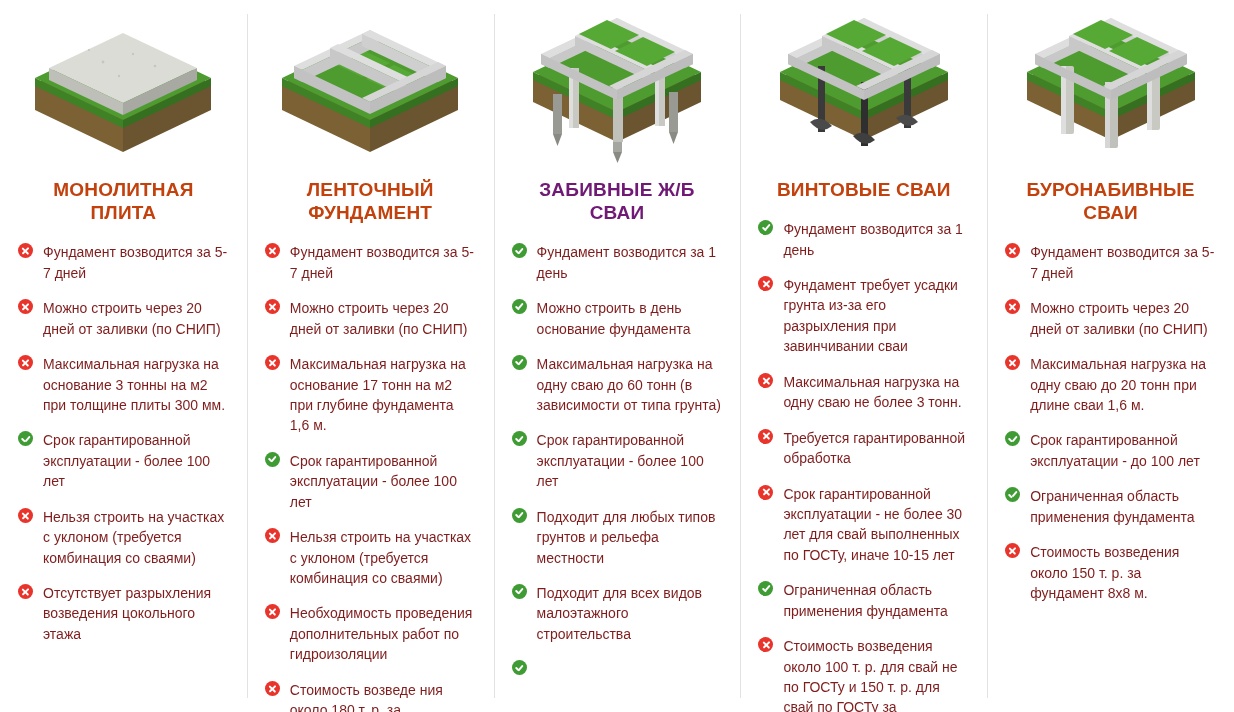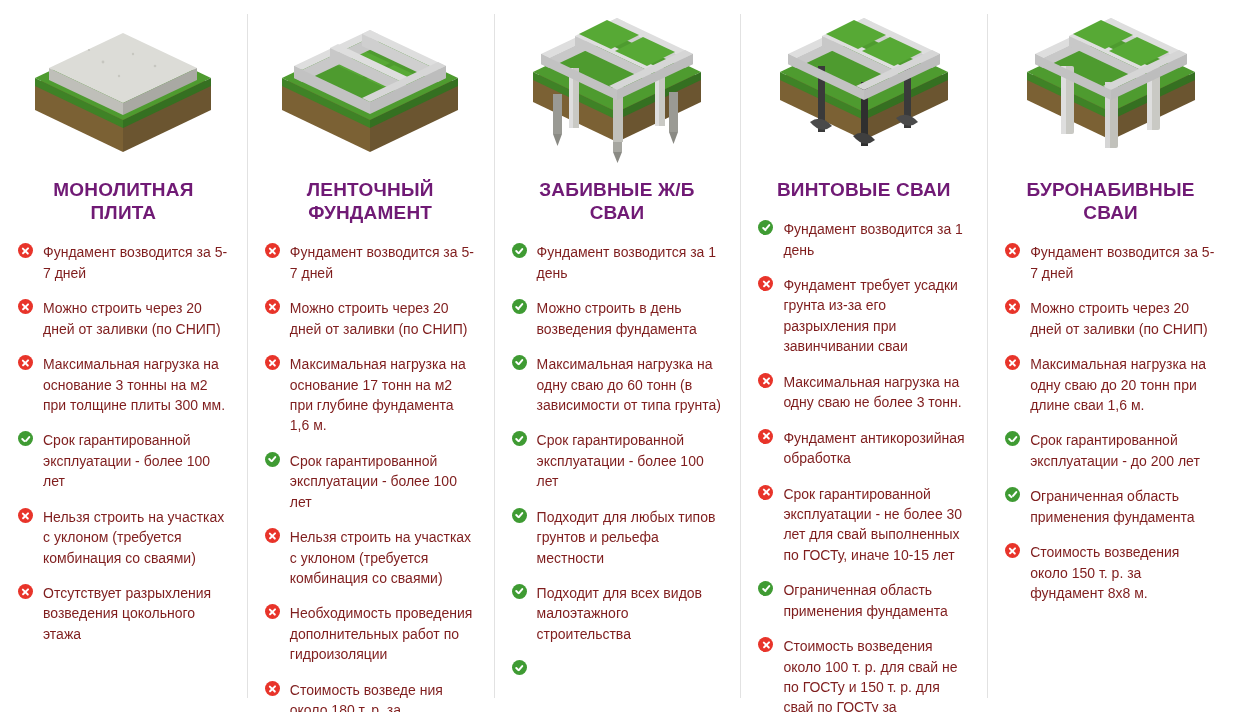--- a/index.html
+++ b/index.html
@@ -46,21 +46,21 @@
   
   .title {
     text-align: center;
     font-weight: bold;
     font-size: 19px;
     line-height: 1.22;
     letter-spacing: .2px;
     margin: 4px 0 18px 0;
     text-transform: uppercase;
   }
-  .title.blue  { color: #701a75; }
+  .title.blue  { color: #c2410c; }
   .title.green { color: #701a75; }
 
   
   ul.items {
     list-style: none;
     margin: 0;
     padding: 0;
   }
   ul.items li {
     position: relative;
@@ -230,21 +230,21 @@
         <polygon points="100,84 100,94 176,58 176,48" fill="#bdbdbd"></polygon>
         <polygon points="24,58 100,94 100,84 24,48" fill="#c2c2c2"></polygon>
 
         <polygon points="62,28 94,43 122,29 90,14" fill="#57a935"></polygon>
         <polygon points="98,45 130,60 158,46 126,31" fill="#57a935"></polygon>
       </svg>
     </div>
     <div class="title green">ЗАБИВНЫЕ Ж/Б СВАИ</div>
     <ul class="items">
       <li><span class="bullet pos"></span><span>Фундамент возводится за 1 день</span></li>
-      <li><span class="bullet pos"></span><span>Можно строить в день возведения фундамента</span></li>
+      <li><span class="bullet pos"></span><span>Можно строить в день основание фундамента</span></li>
       <li><span class="bullet pos"></span><span>Максимальная нагрузка на одну сваю до 60 тонн (в зависимости от типа грунта)</span></li>
       <li><span class="bullet pos"></span><span>Срок гарантированной эксплуатации - более 100 лет</span></li>
       <li><span class="bullet pos"></span><span>Подходит для любых типов грунтов и рельефа местности</span></li>
       <li><span class="bullet pos"></span><span>Подходит для всех видов малоэтажного строительства</span></li>
       <li><span class="bullet pos"></span></li>
     </ul>
   </div>
 
   <div class="col">
     <div class="illo">
@@ -277,21 +277,21 @@
         <polygon points="24,58 100,94 100,84 24,48" fill="#c2c2c2"></polygon>
         <polygon points="62,28 94,43 122,29 90,14" fill="#57a935"></polygon>
         <polygon points="98,45 130,60 158,46 126,31" fill="#57a935"></polygon>
       </svg>
     </div>
     <div class="title blue">ВИНТОВЫЕ СВАИ</div>
     <ul class="items">
       <li><span class="bullet pos"></span><span>Фундамент возводится за 1 день</span></li>
       <li><span class="bullet neg"></span><span>Фундамент требует усадки грунта из-за его разрыхления при завинчивании сваи</span></li>
       <li><span class="bullet neg"></span><span>Максимальная нагрузка на одну сваю не более 3 тонн.</span></li>
-      <li><span class="bullet neg"></span><span>Фундамент антикорозийная обработка</span></li>
+      <li><span class="bullet neg"></span><span>Требуется гарантированной обработка</span></li>
       <li><span class="bullet neg"></span><span>Срок гарантированной эксплуатации - не более 30 лет для свай выполненных по ГОСТу, иначе 10-15 лет</span></li>
       <li><span class="bullet pos"></span><span>Ограниченная область применения фундамента</span></li>
       <li><span class="bullet neg"></span><span>Стоимость возведения около 100 т. р. для свай не по ГОСТу и 150 т. р. для свай по ГОСТу за фундамент 8х8 м.</span></li>
     </ul>
   </div>
 
   <div class="col">
     <div class="illo">
       <svg width="200" height="160" viewBox="0 0 200 160">
         <polygon points="16,72 100,112 184,72 100,32" fill="#8a6f3c"></polygon>
@@ -321,19 +321,19 @@
         <polygon points="24,58 100,94 100,84 24,48" fill="#c2c2c2"></polygon>
         <polygon points="62,28 94,43 122,29 90,14" fill="#57a935"></polygon>
         <polygon points="98,45 130,60 158,46 126,31" fill="#57a935"></polygon>
       </svg>
     </div>
     <div class="title blue">БУРОНАБИВНЫЕ СВАИ</div>
     <ul class="items">
       <li><span class="bullet neg"></span><span>Фундамент возводится за 5-7 дней</span></li>
       <li><span class="bullet neg"></span><span>Можно строить через 20 дней от заливки (по СНИП)</span></li>
       <li><span class="bullet neg"></span><span>Максимальная нагрузка на одну сваю до 20 тонн при длине сваи 1,6 м.</span></li>
-      <li><span class="bullet pos"></span><span>Срок гарантированной эксплуатации - до 200 лет</span></li>
+      <li><span class="bullet pos"></span><span>Срок гарантированной эксплуатации - до 100 лет</span></li>
       <li><span class="bullet pos"></span><span>Ограниченная область применения фундамента</span></li>
       <li><span class="bullet neg"></span><span>Стоимость возведения около 150 т. р. за фундамент 8х8 м.</span></li>
     </ul>
   </div>
 
 </div>
 
 </body></html>

